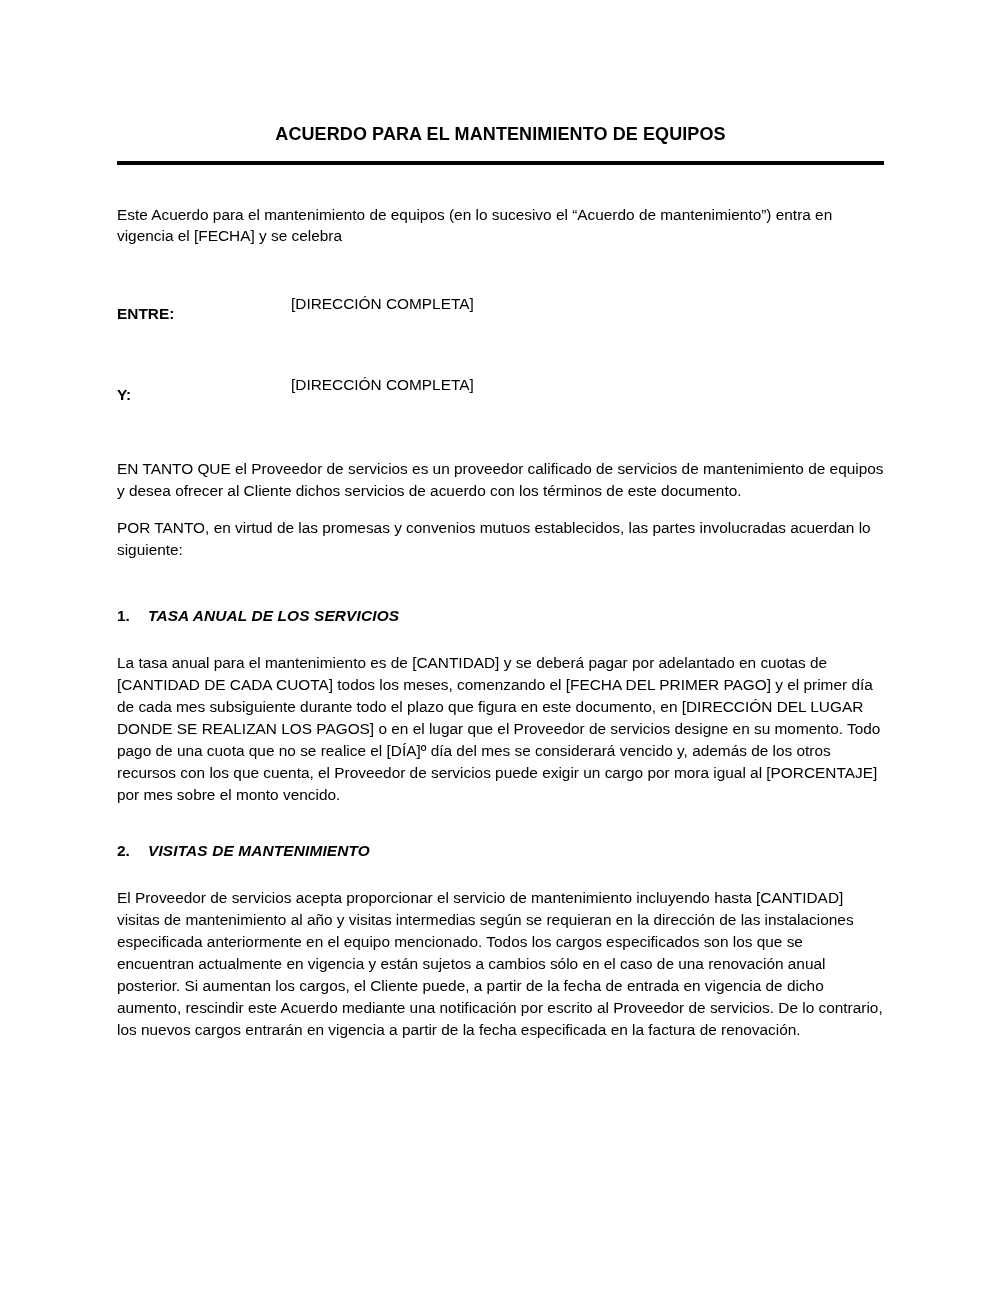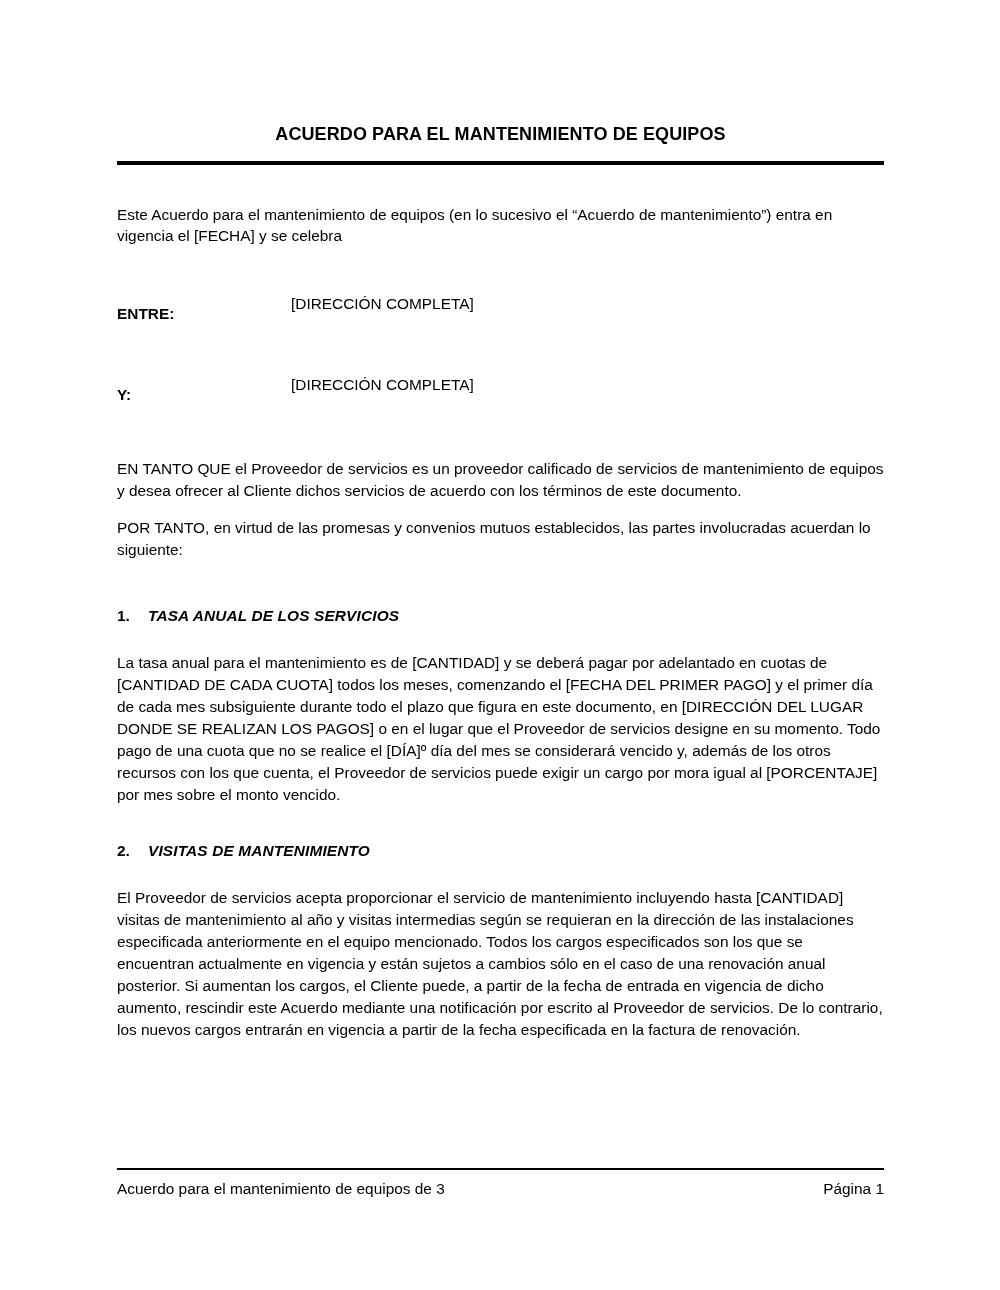--- a/index.html
+++ b/index.html
@@ -170,21 +170,14 @@
 
     <div class="section-head">
       <div class="section-num">2.</div>
       <div class="section-title">VISITAS DE MANTENIMIENTO</div>
     </div>
     <div class="spacer-26"></div>
     <p class="para">El Proveedor de servicios acepta proporcionar el servicio de mantenimiento incluyendo hasta [CANTIDAD] visitas de mantenimiento al año y visitas intermedias según se requieran en la dirección de las instalaciones especificada anteriormente en el equipo mencionado. Todos los cargos especificados son los que se encuentran actualmente en vigencia y están sujetos a cambios sólo en el caso de una renovación anual posterior. Si aumentan los cargos, el Cliente puede, a partir de la fecha de entrada en vigencia de dicho aumento, rescindir este Acuerdo mediante una notificación por escrito al Proveedor de servicios. De lo contrario, los nuevos cargos entrarán en vigencia a partir de la fecha especificada en la factura de renovación.</p>
 
   </div>
 
-  <div class="footer">
-    <div class="footer-rule"></div>
-    <div class="footer-row">
-      <div class="footer-left">Acuerdo para el mantenimiento de equipos de 3</div>
-      <div class="footer-right">Página 1</div>
-    </div>
-  </div>
 
 </div>
 
 </body></html>

